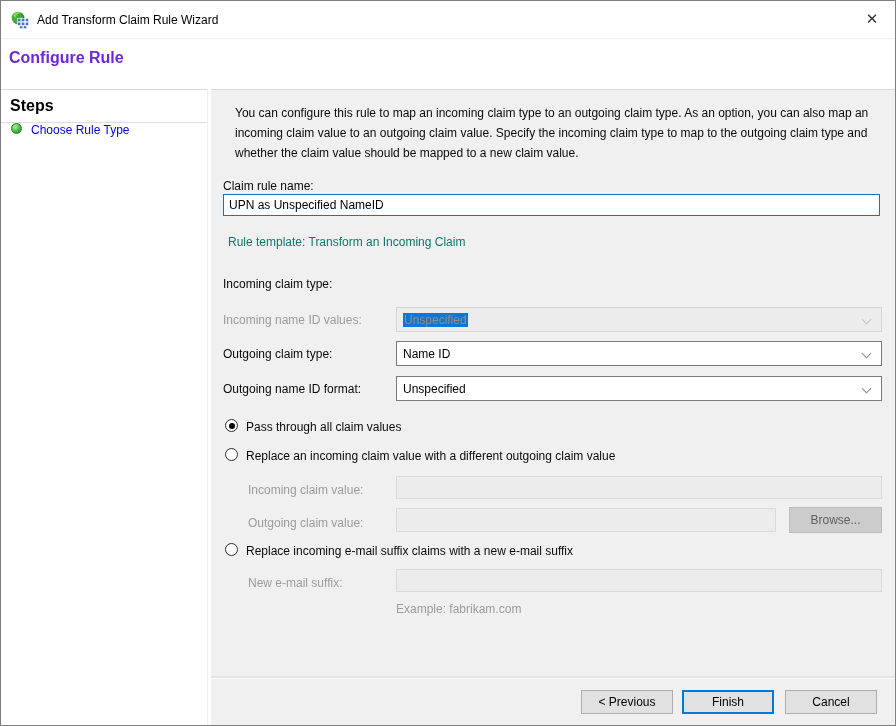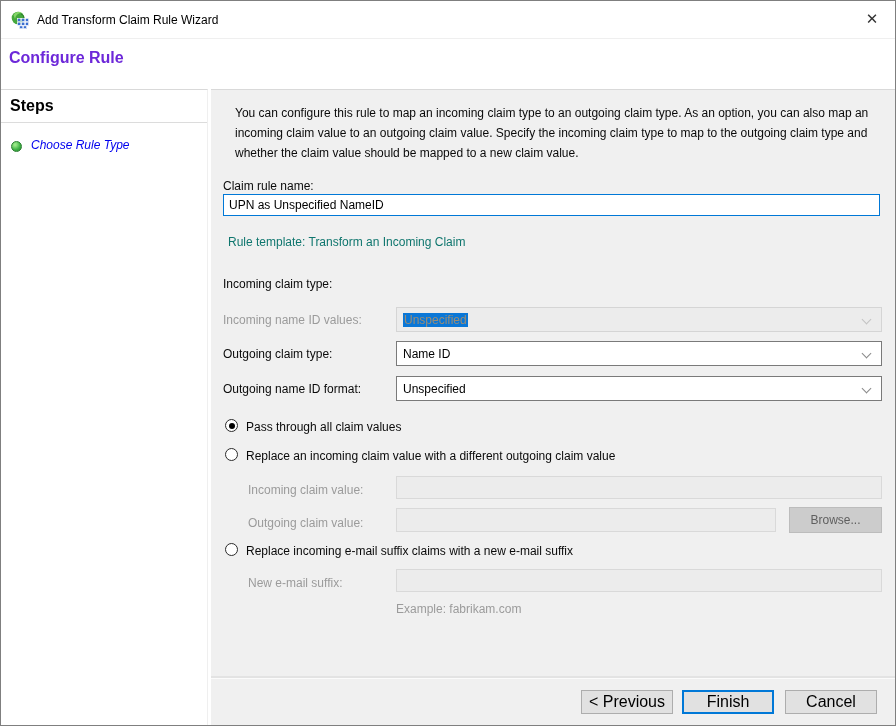--- a/index.html
+++ b/index.html
@@ -11,21 +11,21 @@
   .app-icon{margin-left:10px;width:18px;height:18px;flex:0 0 auto;}
   .title-text{margin-left:8px;font-size:12px;color:#000;}
   .close-btn{position:absolute;right:0;top:0;width:46px;height:36px;display:flex;align-items:center;justify-content:center;font-size:15px;color:#333;cursor:default;background:transparent;border:none;font-family:"Liberation Sans",sans-serif;}
 
   
   .page-heading{position:absolute;top:48px;left:8px;font-size:16px;font-weight:bold;color:#6d28d9;}
 
   
   .sidebar{position:absolute;top:88px;left:0;width:206px;bottom:0;background:#fff;border-top:1px solid #d9d9d9;border-right:1px solid #efefef;}
   .steps-header{font-weight:bold;font-size:16px;padding:7px 0 7px 9px;border-bottom:1px solid #dcdcdc;}
-  .step-item{height:29px;display:flex;align-items:flex-end;padding-left:10px;font-style:italic;}
+  .step-item{height:29px;display:flex;align-items:flex-start;padding-left:10px;}
   .step-item.active{background:#ececec;}
   .step-dot{width:9px;height:9px;border-radius:50%;background:radial-gradient(circle at 35% 30%,#9ae887 10%,#3cb043 60%,#2c8a33);border:1px solid #2a7d2f;flex:0 0 auto;}
   .step-label{margin-left:9px;}
   .step-item.link .step-label{color:#0000ee;}
 
   
   .main{position:absolute;top:88px;left:210px;width:684px;height:587px;background:#f0f0f0;border-top:1px solid #d9d9d9;}
   .desc{position:absolute;top:13px;left:12px;width:658px;line-height:20px;color:#0a0a0a;margin-left:12px;}
   .lbl{position:absolute;color:#0a0a0a;white-space:nowrap;}
   .lbl.dis{color:#9b9b9b;}
@@ -43,21 +43,21 @@
   .radio{position:absolute;left:14px;width:13px;height:13px;border-radius:50%;border:1px solid #2b2b2b;background:#fff;box-sizing:border-box;}
   .radio.checked::after{content:"";position:absolute;left:2.5px;top:2.5px;width:6px;height:6px;border-radius:50%;background:#000;}
   .radio-label{position:absolute;left:35px;color:#0a0a0a;white-space:nowrap;}
 
   .txt-dis{position:absolute;left:185px;height:23px;box-sizing:border-box;background:#ececec;border:1px solid #d9d9d9;}
   .browse-btn{position:absolute;left:578px;top:417px;width:93px;height:26px;background:#cccccc;border:1px solid #bcbcbc;color:#5f5f5f;font-family:"Liberation Sans",sans-serif;font-size:12px;}
   .example{position:absolute;left:185px;top:512px;color:#9b9b9b;}
 
   
   .footer{position:absolute;left:210px;right:0;bottom:0;height:46px;background:#f0f0f0;border-top:1px solid #fbfbfb;box-shadow:0 -2px 0 #e3e3e3;}
-  .btn{position:absolute;top:11px;width:92px;height:24px;background:#e1e1e1;border:1px solid #adadad;font-family:"Liberation Sans",sans-serif;font-size:16px;color:#000;}
+  .btn{position:absolute;top:11px;width:92px;height:24px;background:#e1e1e1;border:1px solid #adadad;font-family:"Liberation Sans",sans-serif;font-size:12px;color:#000;}
   .btn.prev{left:370px;}
   .btn.finish{left:471px;border:1px solid #0078d7;box-shadow:inset 0 0 0 1px #0078d7;}
   .btn.cancel{left:574px;}
 </style>
 </head>
 <body>
 
 <div class="window">
 
   <div class="titlebar">

